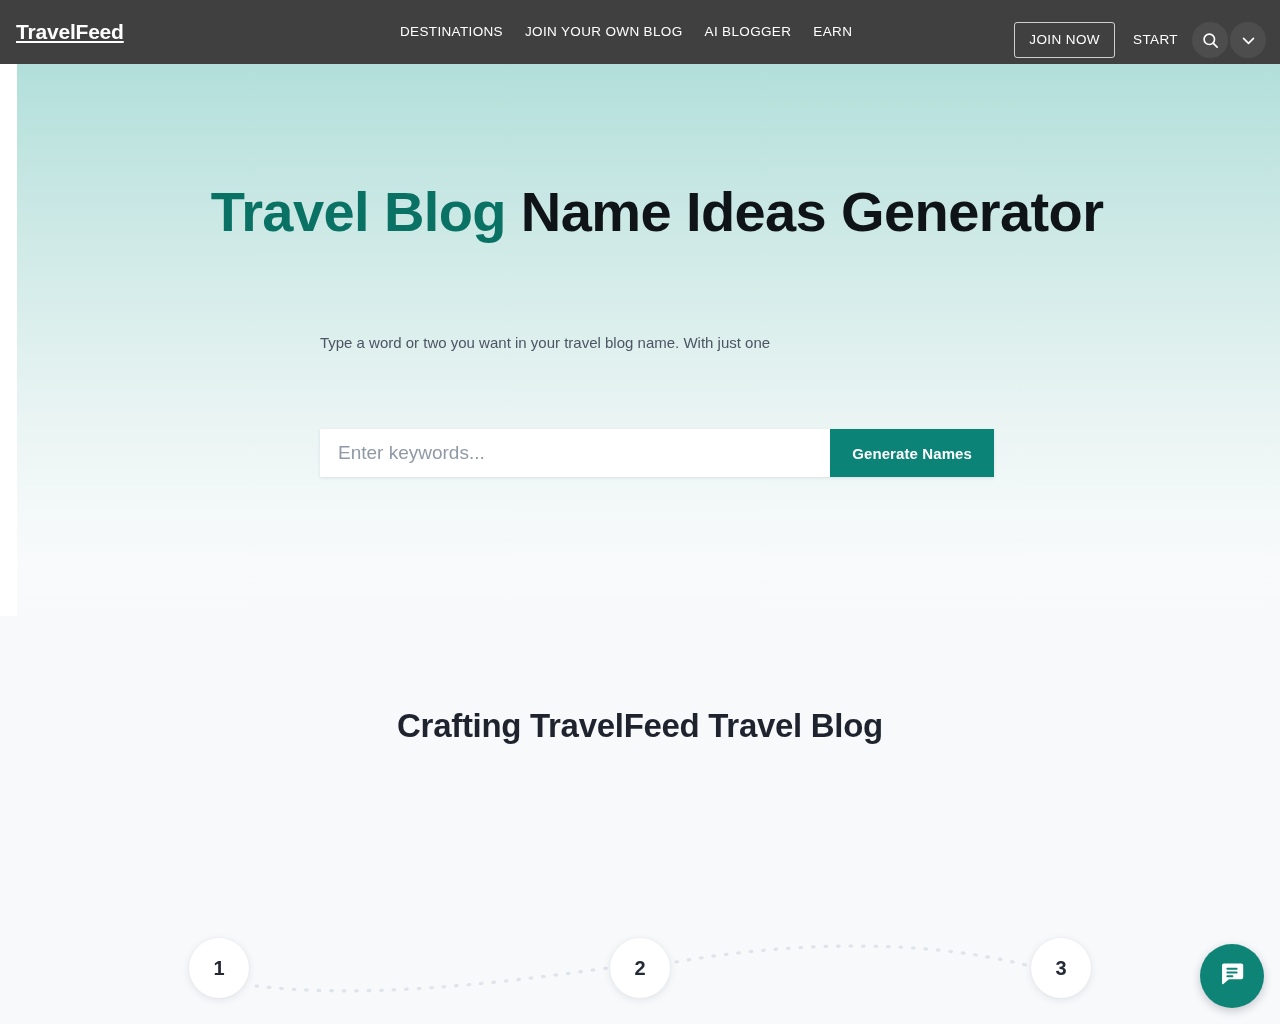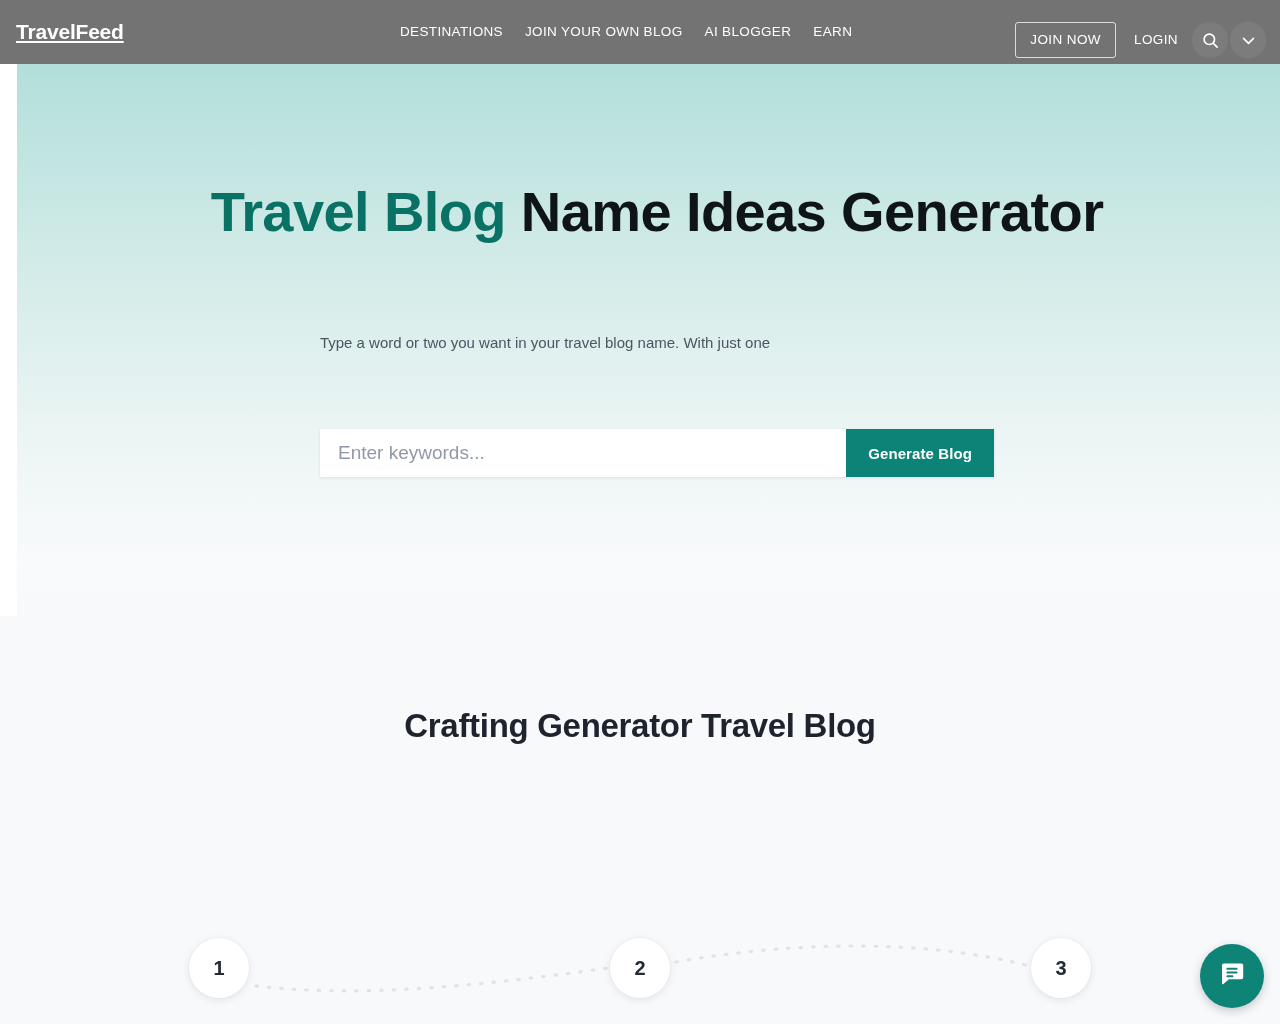--- a/index.html
+++ b/index.html
@@ -6,21 +6,21 @@
   html, body {
     width:1280px; height:1024px;
     font-family:"Liberation Sans", sans-serif;
     background:#ffffff; overflow:hidden;
   }
   .page { position:relative; width:1280px; height:1024px; }
 
   
   .header {
     position:absolute; top:0; left:0; width:1280px; height:64px;
-    background:#737373;
+    background:#404040;
     display:flex; align-items:center;
     z-index:20;
   }
   .logo {
     position:absolute; left:16px; top:19px;
     font-size:21px; font-weight:bold; color:#ffffff;
     letter-spacing:-0.2px; line-height:26px;
   }
   .nav {
     position:absolute; left:400px; top:23px;
@@ -162,21 +162,21 @@
 
     <nav class="nav">
       <a class="nav-link" href="#">DESTINATIONS</a>
       <a class="nav-link" href="#">JOIN YOUR OWN BLOG</a>
       <a class="nav-link" href="#">AI BLOGGER</a>
       <a class="nav-link" href="#">EARN</a>
     </nav>
 
     <div class="header-right">
       <button class="join-btn">JOIN NOW</button>
-      <a class="login-link" href="#">LOGIN</a>
+      <a class="login-link" href="#">START</a>
 
       <div class="icon-circle">
         <span>
           <svg width="19" height="19" viewBox="0 0 24 24" fill="none" stroke="#ffffff" stroke-width="2.1" stroke-linecap="round">
             <circle cx="10.5" cy="10.5" r="6.6"></circle>
             <line x1="15.6" y1="15.6" x2="20.4" y2="20.4"></line>
           </svg>
         </span>
       </div>
 
@@ -193,28 +193,28 @@
   <section class="hero">
     <div class="hero-inner">
       <h1 class="hero-title"><span class="accent">Travel Blog</span><span> Name Ideas Generator</span></h1>
 
       <p class="hero-sub">
         <span>Type a word or two you want in your travel blog name. With just one</span><br>
       </p>
 
       <div class="search-row">
         <input class="search-input" type="text" placeholder="Enter keywords..." style="">
-        <button class="generate-btn">Generate Blog</button>
+        <button class="generate-btn">Generate Names</button>
       </div>
     </div>
   </section>
 
   <section class="steps-section">
     <h2 class="steps-title">
-      <span>Crafting Generator Travel Blog</span><br>
+      <span>Crafting TravelFeed Travel Blog</span><br>
     </h2>
 
 
     <div class="steps-track">
       <svg class="connector" viewBox="0 0 1280 108" preserveAspectRatio="none">
         <path d="M 256 70 C 360 82, 480 70, 608 52" stroke="#dfe3ea" stroke-width="3.2" fill="none" stroke-linecap="round" stroke-dasharray="1.5 11"></path>
         <path d="M 676 46 C 790 26, 920 22, 1030 50" stroke="#dfe3ea" stroke-width="3.2" fill="none" stroke-linecap="round" stroke-dasharray="1.5 11"></path>
       </svg>
 
       <div class="step-circle" id="step-1">1</div>

